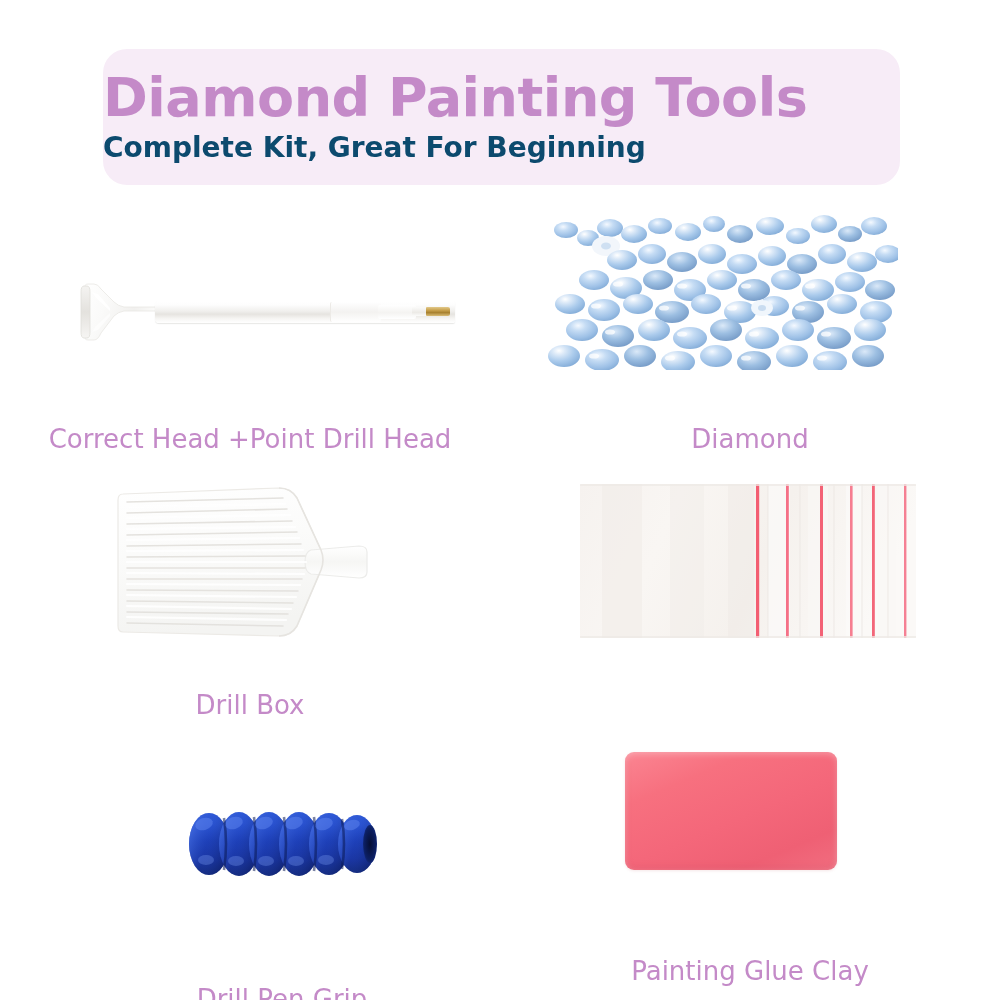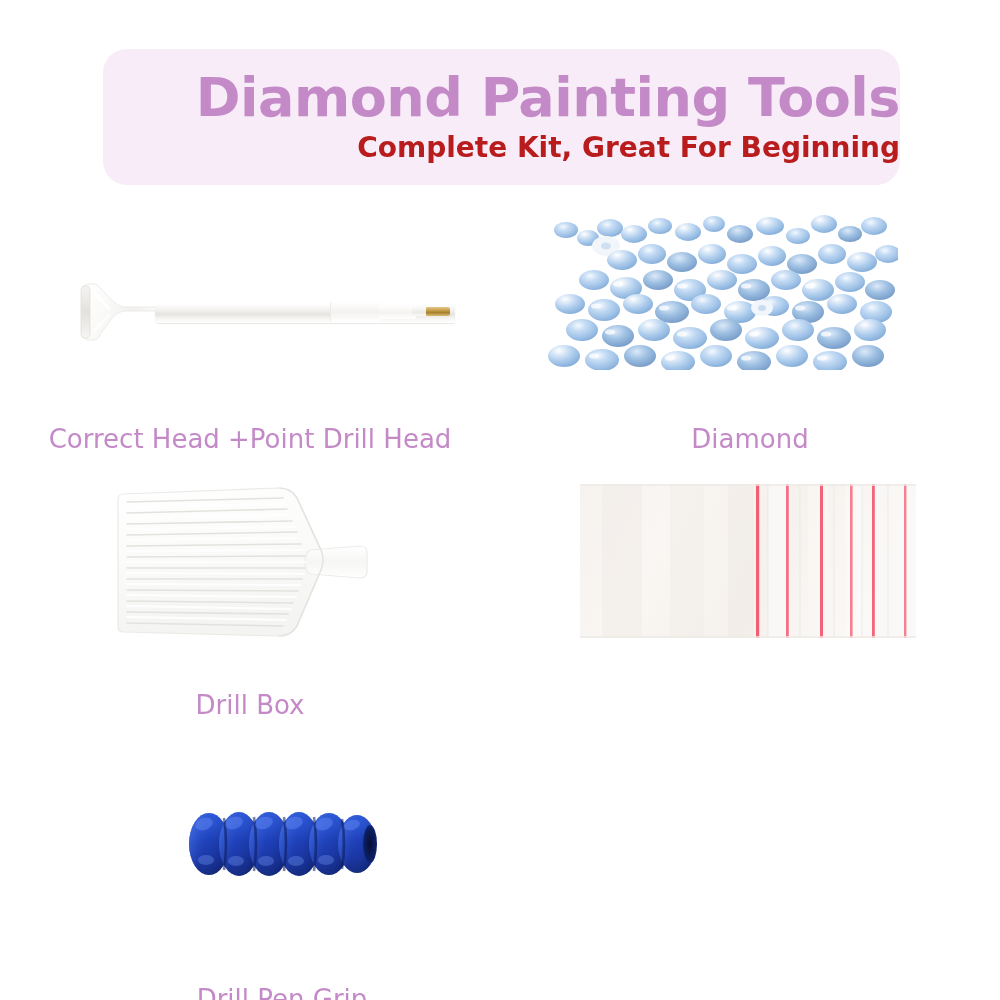--- a/index.html
+++ b/index.html
@@ -20,35 +20,35 @@
   .banner {
     position: absolute;
     left: 103px;
     top: 49px;
     width: 797px;
     height: 136px;
     background: #f7ecf7;
     border-radius: 24px;
     display: flex;
     flex-direction: column;
-    align-items: flex-end;
+    align-items: flex-start;
     justify-content: center;
   }
   .banner-title {
     color: #c48ac8;
     font-size: 54px;
     font-weight: bold;
     letter-spacing: -0.5px;
     line-height: 1.05;
     white-space: nowrap;
     margin: 0;
     padding: 0;
   }
   .banner-subtitle {
-    color: #b91c1c;
+    color: #0c4a6e;
     font-size: 28px;
     font-weight: bold;
     line-height: 1.1;
     white-space: nowrap;
     margin-top: 7px;
   }
 
   
   .grid {
     position: absolute;
@@ -566,14 +566,22 @@
             <ellipse cx="86" cy="59" rx="8" ry="5"></ellipse>
             <ellipse cx="116" cy="59" rx="8" ry="5"></ellipse>
             <ellipse cx="146" cy="58" rx="8" ry="5"></ellipse>
           </g>
         </svg>
       </div>
     </div>
     <div class="cell-label">Drill Pen Grip</div>
   </div>
 
+  <div class="cell c5">
+    <div class="cell-img">
+      <div class="clay-wrap">
+        <div class="clay"></div>
+      </div>
+    </div>
+    <div class="cell-label">Painting Glue Clay</div>
+  </div>
 
 </div>
 
 </body></html>

